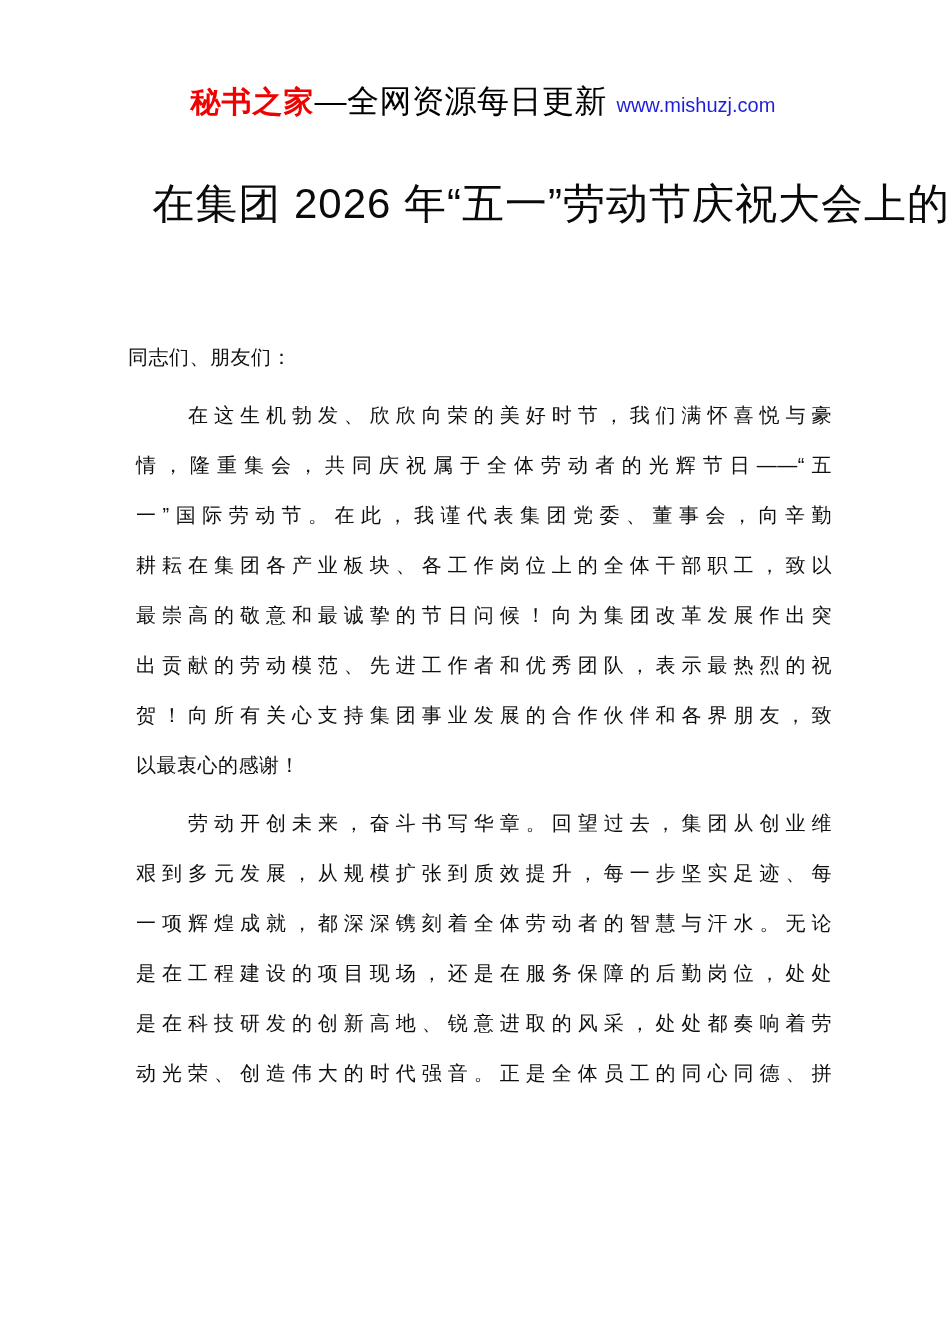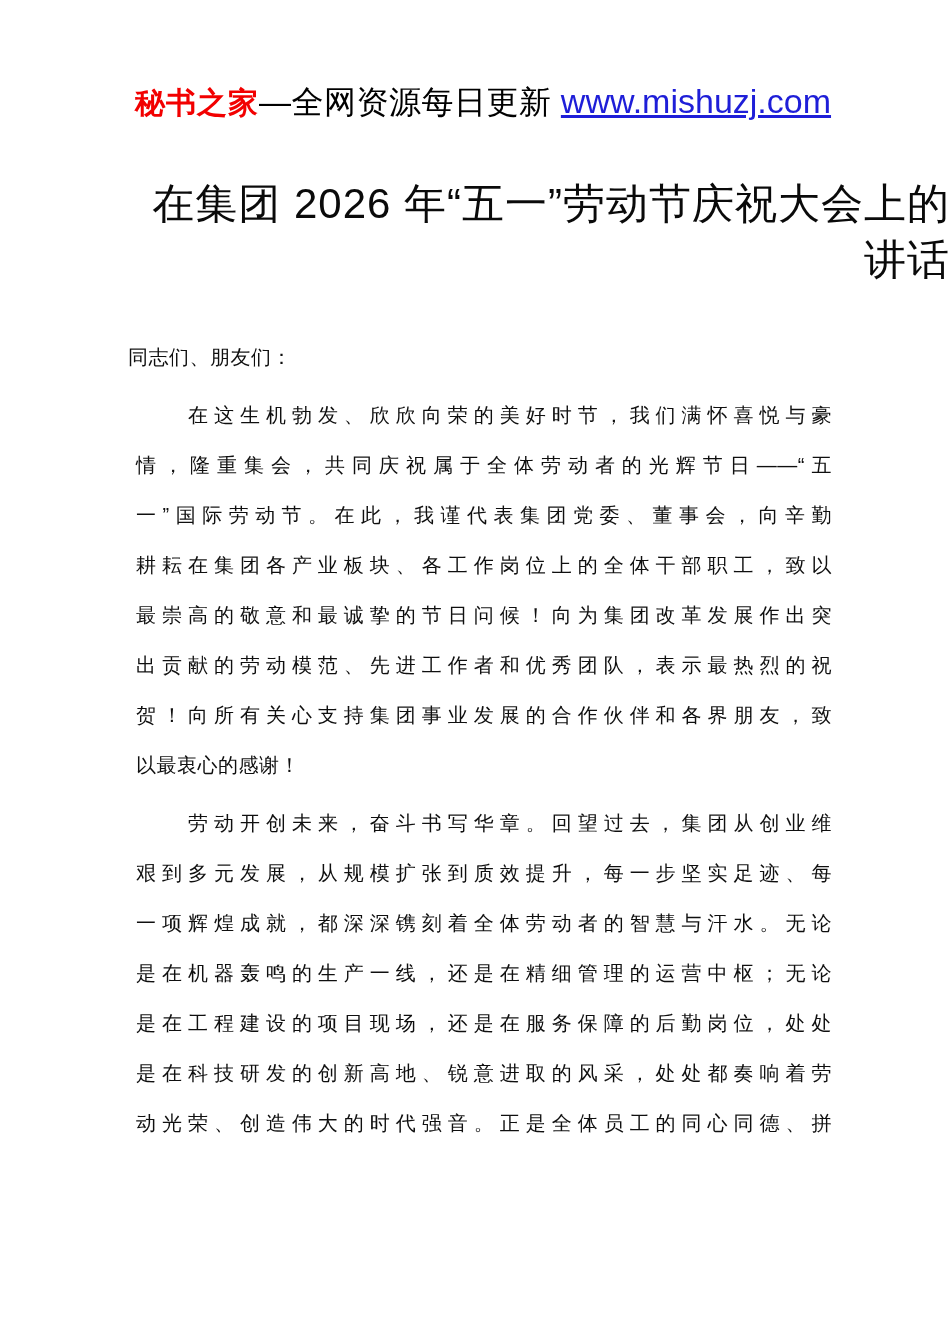--- a/index.html
+++ b/index.html
@@ -33,22 +33,21 @@
     letter-spacing: 1px;
     margin-left: 16px;
   }
   .tagline {
     color: #000000;
     font-size: 32px;
     letter-spacing: 0.5px;
   }
   .site-url {
     color: var(--url-blue, #1e1ed8);
-    font-size: 34px;
-    text-decoration: underline;
+    font-size: 20px;
   }
   
   .doc-title {
     position: absolute;
     top: 176px;
     left: 0;
     width: 100%;
     margin: 0;
     text-align: right;
     font-size: 42px;
@@ -80,39 +79,37 @@
 </style>
 </head>
 <body>
 
 <div class="page">
 
   <div class="header"><span class="site-name">秘书之家</span><span class="tagline">—全网资源每日更新 </span><span class="site-url">www.mishuzj.com</span></div>
 
   <h1 class="doc-title">
     <div class="title-line">在集团 2026 年“五一”劳动节庆祝大会上的</div>
-    <div class="title-line">讲话</div>
   </h1>
 
   <div class="body-text">
     <div class="line last-left">同志们、朋友们：</div>
     <div class="paragraph">
         <div class="line indent">在这生机勃发、欣欣向荣的美好时节，我们满怀喜悦与豪</div>
         <div class="line">情，隆重集会，共同庆祝属于全体劳动者的光辉节日——“五</div>
         <div class="line">一”国际劳动节。在此，我谨代表集团党委、董事会，向辛勤</div>
         <div class="line">耕耘在集团各产业板块、各工作岗位上的全体干部职工，致以</div>
         <div class="line">最崇高的敬意和最诚挚的节日问候！向为集团改革发展作出突</div>
         <div class="line">出贡献的劳动模范、先进工作者和优秀团队，表示最热烈的祝</div>
         <div class="line">贺！向所有关心支持集团事业发展的合作伙伴和各界朋友，致</div>
         <div class="line last-left">以最衷心的感谢！</div>
       </div>
     <div class="paragraph">
         <div class="line indent">劳动开创未来，奋斗书写华章。回望过去，集团从创业维</div>
         <div class="line">艰到多元发展，从规模扩张到质效提升，每一步坚实足迹、每</div>
         <div class="line">一项辉煌成就，都深深镌刻着全体劳动者的智慧与汗水。无论</div>
-        <div class="line">是在机器轰鸣的生产一线，还是在精细管理的运营中枢；无论</div>
         <div class="line">是在工程建设的项目现场，还是在服务保障的后勤岗位，处处</div>
         <div class="line">是在科技研发的创新高地、锐意进取的风采，处处都奏响着劳</div>
         <div class="line">动光荣、创造伟大的时代强音。正是全体员工的同心同德、拼</div>
       </div>
   </div>
 
 </div>
 
 </body></html>

